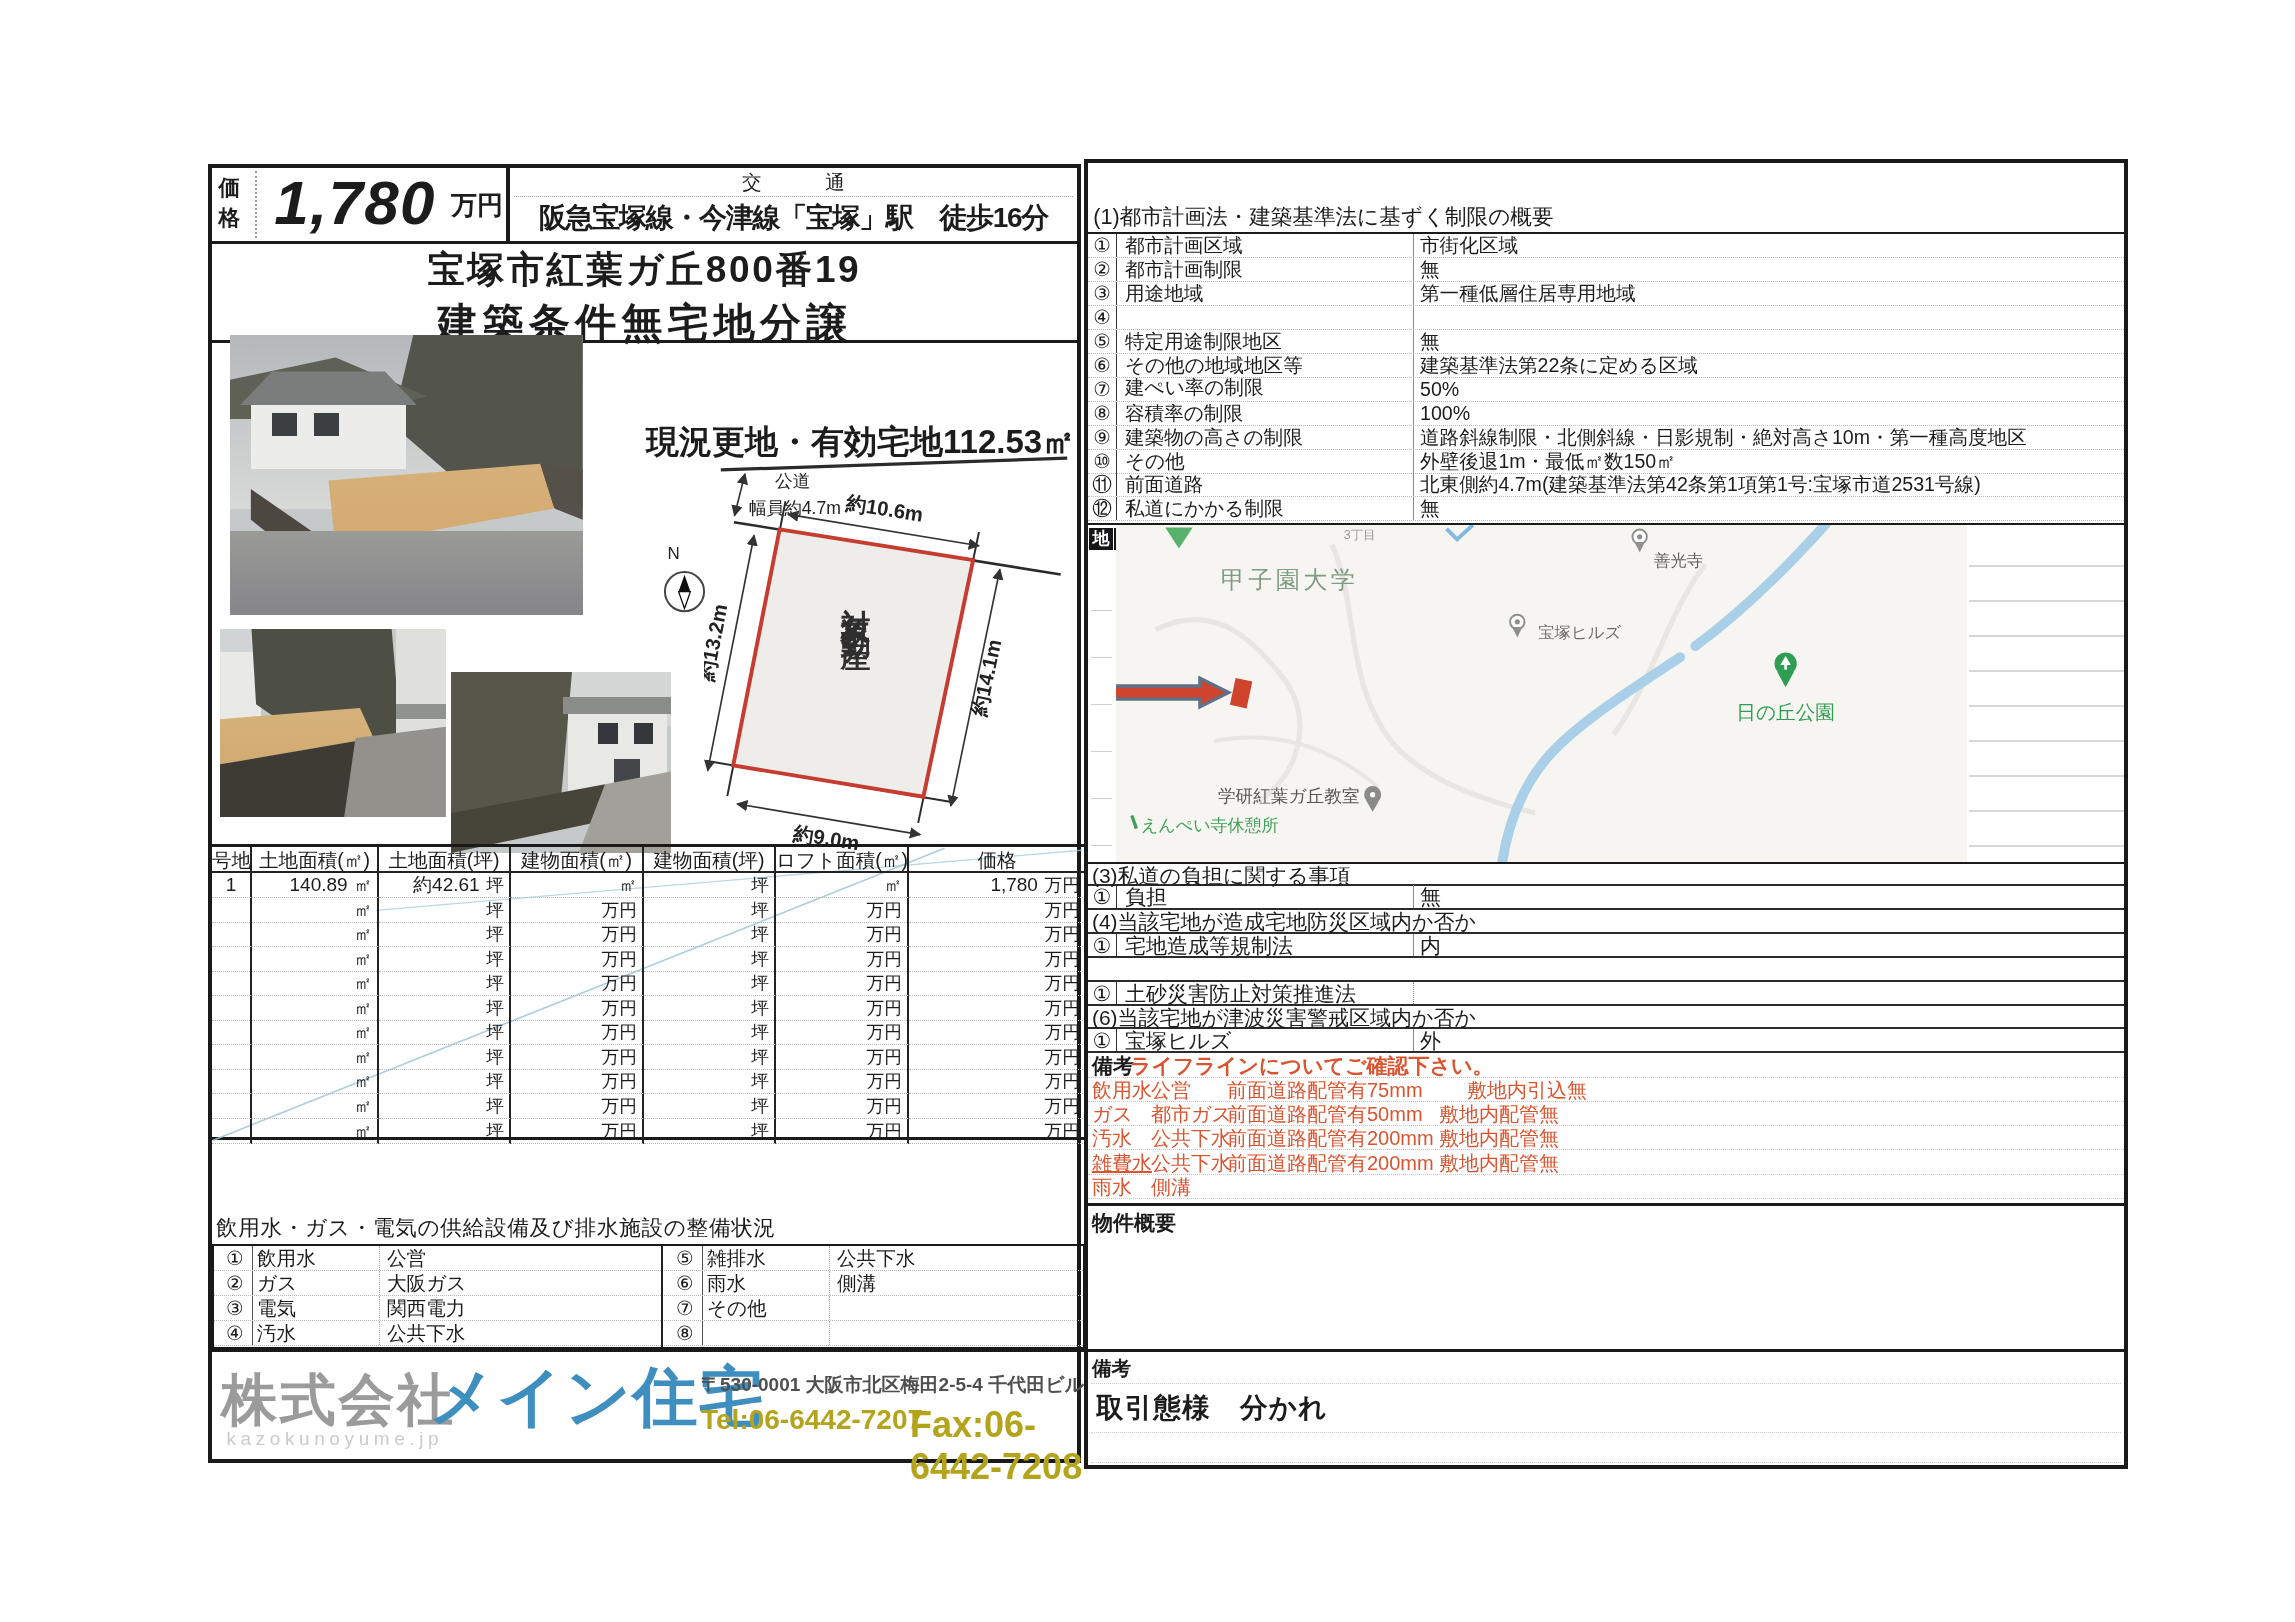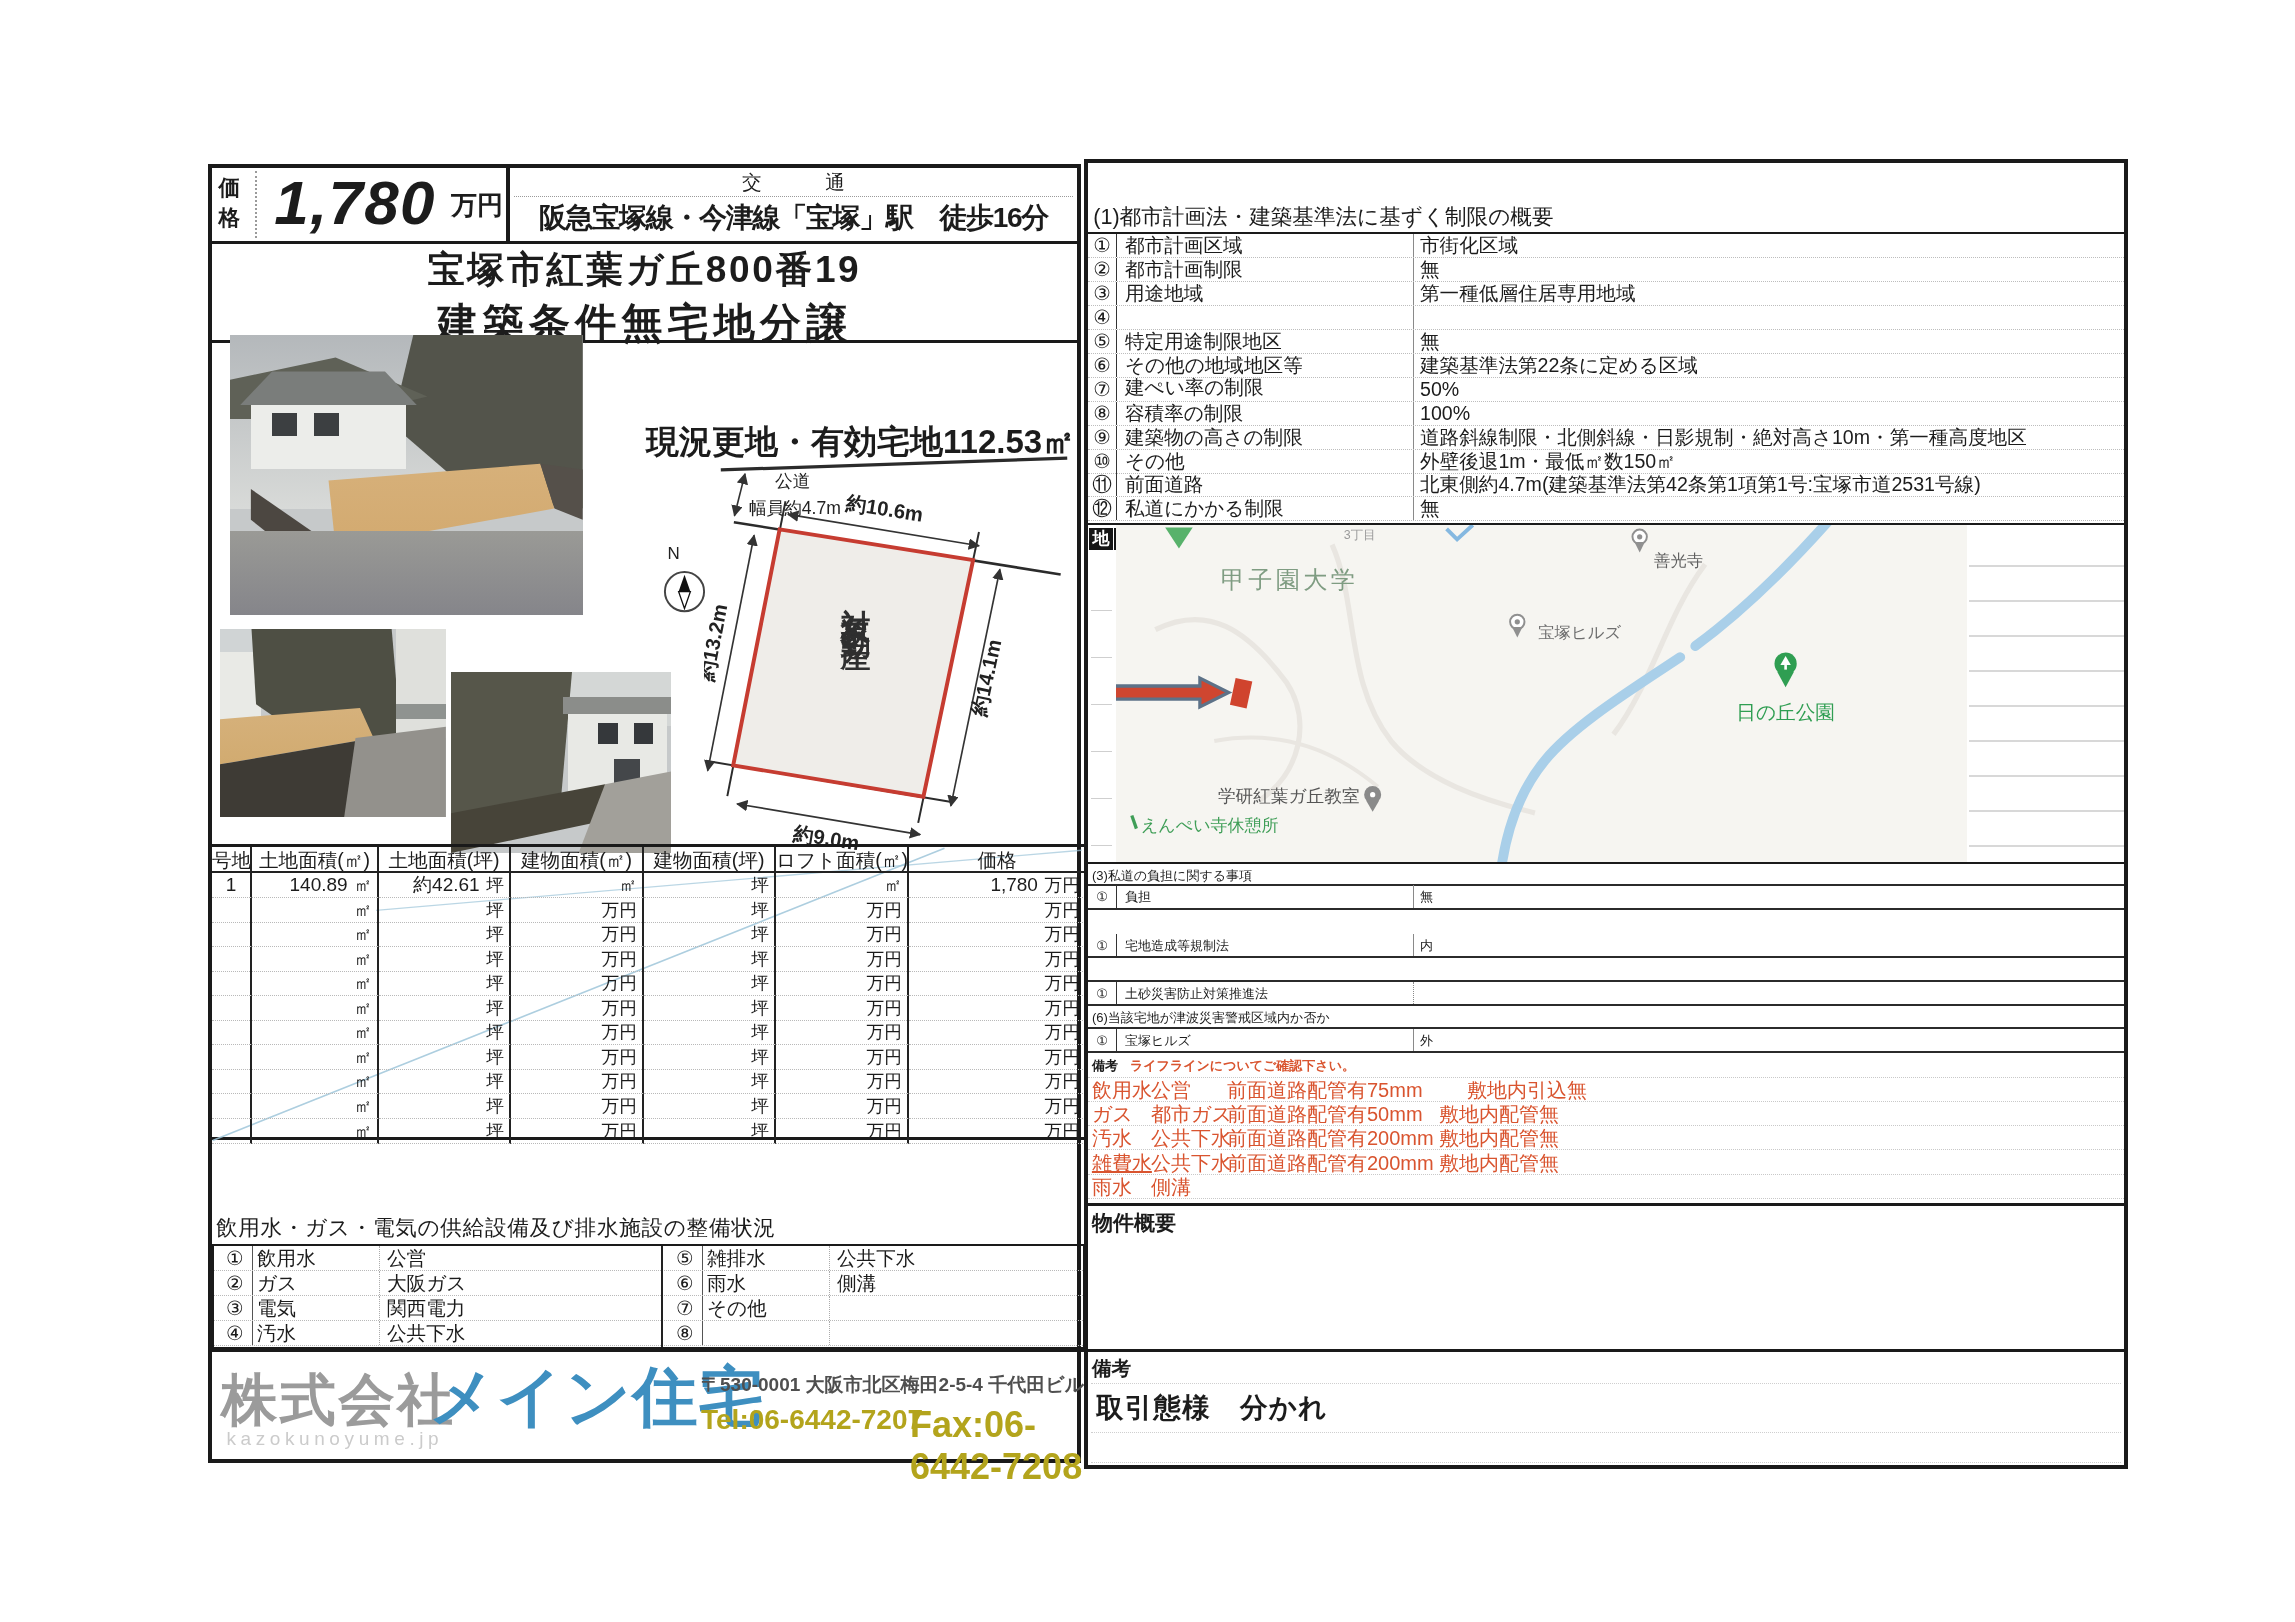--- a/index.html
+++ b/index.html
@@ -54,21 +54,21 @@
   .rr{position:absolute;left:0;width:100%;height:24px;line-height:23.6px;font-size:19.6px;border-bottom:0.7px dotted #bdbdbd;box-sizing:border-box;}
   .rr .no{position:absolute;left:0;width:29px;text-align:center;border-right:1.3px solid #333;height:100%;box-sizing:border-box;}
   .rr .lb{position:absolute;left:37px;white-space:nowrap;}
   .rr .vdiv{position:absolute;left:325px;top:0;bottom:0;width:0;border-left:1.3px solid #8a8a8a;}
   .rr .vl{position:absolute;left:332px;white-space:nowrap;}
   #map-section{left:0;top:360px;width:100%;height:339px;border-top:2.6px solid #1a1a1a;box-sizing:border-box;overflow:hidden;}
   .map-tag{position:absolute;top:2.6px;width:23.6px;height:22px;background:#151515;color:#fff;font-size:17px;font-weight:bold;text-align:center;line-height:22px;}
   #map-canvas{position:absolute;left:27.5px;top:0;width:851px;height:339px;background:#f6f5f1;overflow:hidden;}
   #map-ruled{position:absolute;left:881px;top:6.5px;width:157px;height:327px;background:repeating-linear-gradient(to bottom,transparent 0,transparent 33px,#d8d8d8 33px,#d8d8d8 35px);}
   #map-left-dash{position:absolute;left:2.6px;top:39px;width:21px;height:294px;background:repeating-linear-gradient(to bottom,transparent 0,transparent 46px,#cfcfcf 46px,#cfcfcf 47px);}
-  .sec-row{position:absolute;left:0;width:100%;box-sizing:border-box;font-size:13px;line-height:23.6px;border-bottom:2px solid #2b2b2b;white-space:nowrap;}
+  .sec-row{position:absolute;left:0;width:100%;box-sizing:border-box;font-size:21px;line-height:23.6px;border-bottom:2px solid #2b2b2b;white-space:nowrap;}
   .sec-row .no{position:absolute;left:0;width:29px;text-align:center;border-right:1.3px solid #333;height:100%;box-sizing:border-box;}
   .sec-row .lb{position:absolute;left:37px;}
   .sec-row .vdiv{position:absolute;left:325px;top:0;bottom:0;border-left:1.3px solid #8a8a8a;}
   .sec-row .vl{position:absolute;left:332px;}
   .sec-title{padding-left:3.9px;}
   .life-row{position:absolute;left:0;width:100%;height:24px;line-height:24px;font-size:20px;border-bottom:0.7px dotted #c9c9c9;color:#d9542f;box-sizing:border-box;white-space:nowrap;}
   .life-row span{position:absolute;}
   #overview-sec{left:0;top:1040px;width:100%;height:146px;border-top:3.9px solid #1a1a1a;box-sizing:border-box;}
   #overview-title{left:3.9px;top:2.6px;font-size:21px;font-weight:bold;}
   #remarks-sec{left:0;top:1186px;width:100%;height:120px;border-top:3.9px solid #1a1a1a;box-sizing:border-box;}
@@ -466,20 +466,21 @@
     <div id="map-ruled"></div>
   </div>
 
   <div class="abs sec-row sec-title" style="top:699px;height:23.6px;border-top:2.6px solid #1a1a1a;">(3)私道の負担に関する事項</div>
   <div class="abs sec-row" style="top:722px;height:25px;">
     <span class="no">①</span>
     <span class="lb">負担</span>
     <span class="vdiv"></span>
     <span class="vl">無</span>
   </div>
+  <div class="abs sec-row sec-title" style="top:747px;height:23.6px;">(4)当該宅地が造成宅地防災区域内か否か</div>
   <div class="abs sec-row" style="top:771px;height:24px;">
     <span class="no">①</span>
     <span class="lb">宅地造成等規制法</span>
     <span class="vdiv"></span>
     <span class="vl">内</span>
   </div>
   <div class="abs sec-row" style="top:795px;height:24px;"></div>
   <div class="abs sec-row" style="top:819px;height:24px;">
     <span class="no">①</span>
     <span class="lb">土砂災害防止対策推進法</span>

